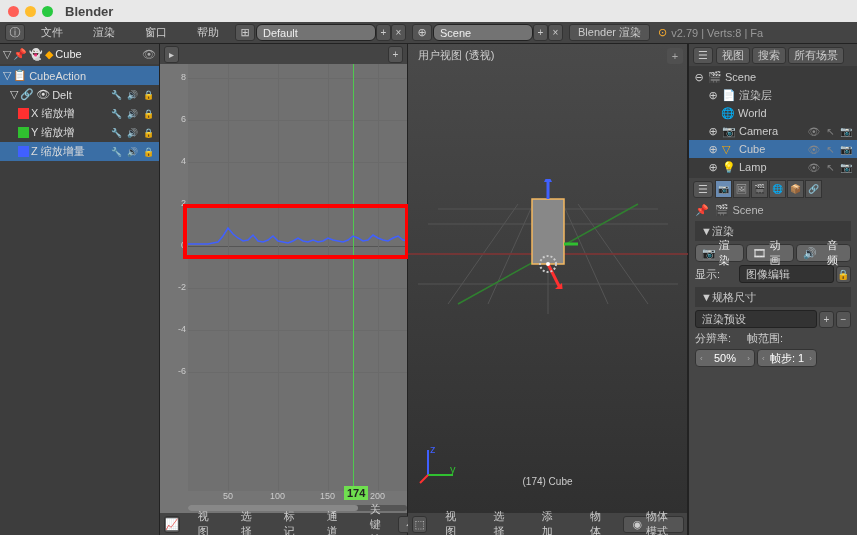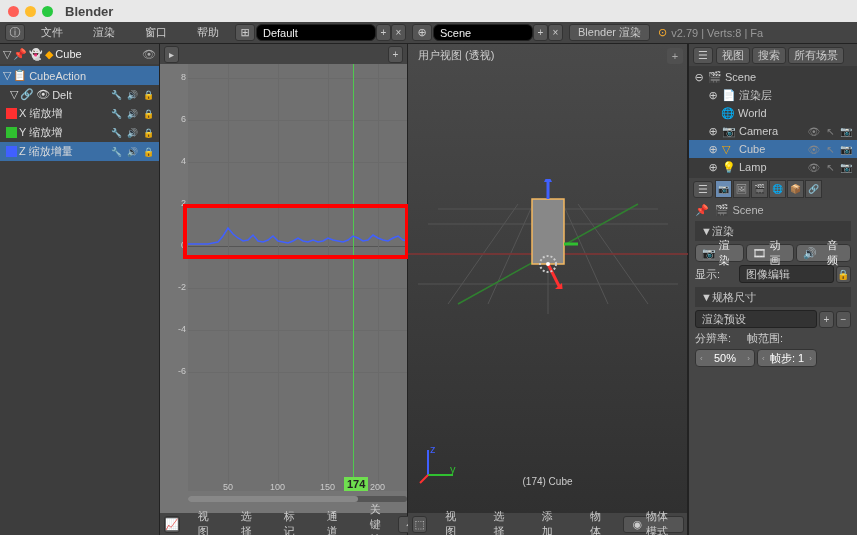--- a/index.html
+++ b/index.html
@@ -4,44 +4,44 @@
 <style>
 *{margin:0;padding:0;box-sizing:border-box;font-family:Arial,sans-serif;font-size:11px}
 body{background:#525252;width:857px;height:535px;overflow:hidden;color:#bbb}
 .osx-tb{height:22px;background:#e8e8e8;display:flex;align-items:center;padding:0 8px;gap:6px}
 .osx-dot{width:11px;height:11px;border-radius:50%}
 .r{background:#ff5f57}.y{background:#ffbd2e}.g{background:#28c940}
 .osx-title{color:#444;font-weight:bold;margin-left:6px;font-size:13px}
 .top-menu{height:22px;background:#444;display:flex;align-items:center;padding:0 4px;border-bottom:1px solid #222}
 .mi{color:#ccc;padding:0 15px;cursor:pointer}
 .top-btn{width:20px;height:17px;background:#555;border:1px solid #333;border-radius:3px;margin:0 1px;display:inline-flex;align-items:center;justify-content:center;color:#ccc}
-.top-field{height:17px;background:#000000;border:1px solid #222;border-radius:6px;color:#eee;padding:0 6px;display:inline-flex;align-items:center;min-width:80px}
+.top-field{height:17px;background:#737373;border:1px solid #222;border-radius:6px;color:#eee;padding:0 6px;display:inline-flex;align-items:center;min-width:80px}
 .sm-btn{width:15px;height:17px;background:#555;border:1px solid #333;border-radius:3px;display:inline-flex;align-items:center;justify-content:center;color:#ccc;font-size:10px}
 .engine{height:17px;background:#555;border:1px solid #333;border-radius:3px;color:#ccc;padding:0 8px;display:inline-flex;align-items:center}
 .ver{color:#999;margin-left:4px}
 .main{display:flex;height:491px}
 .col-a{width:160px;background:#3d3d3d;border-right:1px solid #222}
 .outliner-hd{height:20px;background:#444;display:flex;align-items:center;gap:2px;padding:0 3px}
 .tree{padding:2px 0}
 .trow{display:flex;align-items:center;height:19px;padding:0 3px;gap:2px;color:#ddd}
 .trow.sel{background:#3a6ea5}
 .trow .sq{width:11px;height:11px}
 .trow .eye,.trow .tog{width:14px;text-align:center;font-size:9px;color:#aaa}
-.ind1{padding-left:10px}.ind2{padding-left:6px}
+.ind1{padding-left:10px}.ind2{padding-left:18px}
 .col-b{width:248px;background:#757575;position:relative;border-right:1px solid #222}
 .ge-hd{height:20px;background:#444;display:flex;justify-content:space-between;padding:2px 4px}
 .ge-canvas{position:absolute;top:20px;left:28px;right:0;bottom:44px;background:#707070}
 .ge-yaxis{position:absolute;top:20px;left:0;width:28px;bottom:44px;background:#757575}
 .ylab{position:absolute;right:2px;color:#ccc;font-size:9px}
 .gl{position:absolute;left:0;right:0;height:1px;background:#6a6a6a}
 .vline{position:absolute;top:0;bottom:0;width:1px;background:#6a6a6a}
 .cursor{position:absolute;top:0;bottom:0;width:1px;background:#4fc94f}
 .redbox{position:absolute;border:4px solid #ff0000;pointer-events:none}
 .curve{position:absolute;left:0;right:0}
-.ge-xaxis{position:absolute;bottom:31px;left:28px;right:0;height:22px}
+.ge-xaxis{position:absolute;bottom:22px;left:28px;right:0;height:22px}
 .xlab{position:absolute;color:#ccc;font-size:9px}
 .ge-menu{position:absolute;bottom:0;left:0;right:0;height:22px;background:#444;display:flex;align-items:center;padding:0 3px;gap:2px}
 .col-c{width:280px;background:#393939;position:relative;border-right:1px solid #222}
 .vp-hd{position:absolute;top:4px;left:10px;color:#ccc;font-size:11px;z-index:5}
 .vp-plus{position:absolute;top:4px;right:4px;width:16px;height:16px;background:#505050;border-radius:3px;text-align:center;color:#aaa;line-height:16px}
 .vp-canvas{position:absolute;top:0;left:0;right:0;bottom:22px;background:linear-gradient(#4a4a4a,#303030)}
 .grid-svg{position:absolute;left:0;right:0;top:150px;height:120px}
 .axes{position:absolute;left:10px;bottom:28px}
 .vp-lbl{position:absolute;bottom:26px;left:50%;transform:translateX(-50%);color:#ccc;font-size:10px}
 .vp-menu{position:absolute;bottom:0;left:0;right:0;height:22px;background:#444;display:flex;align-items:center;padding:0 3px;gap:2px}

